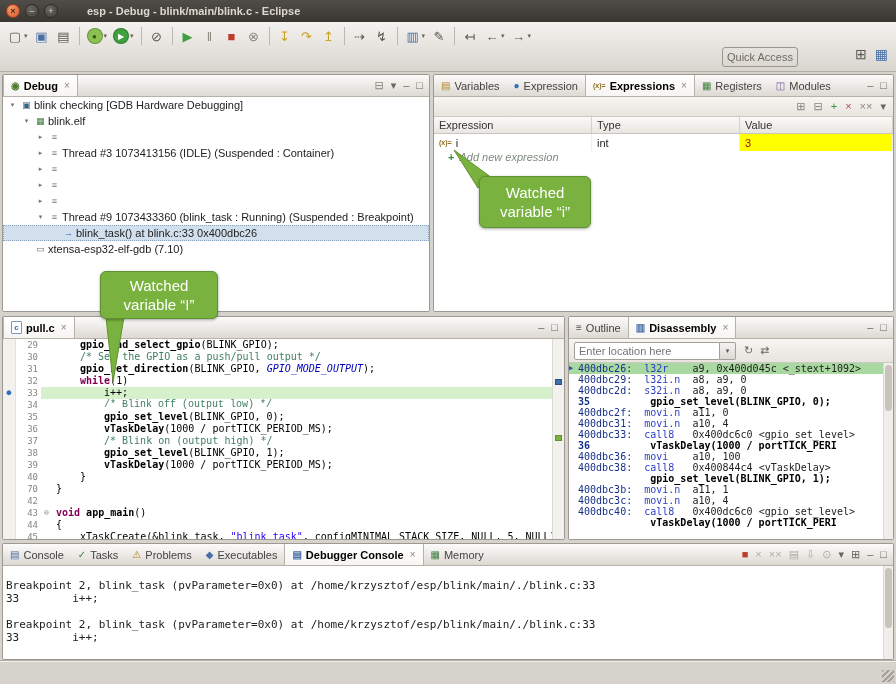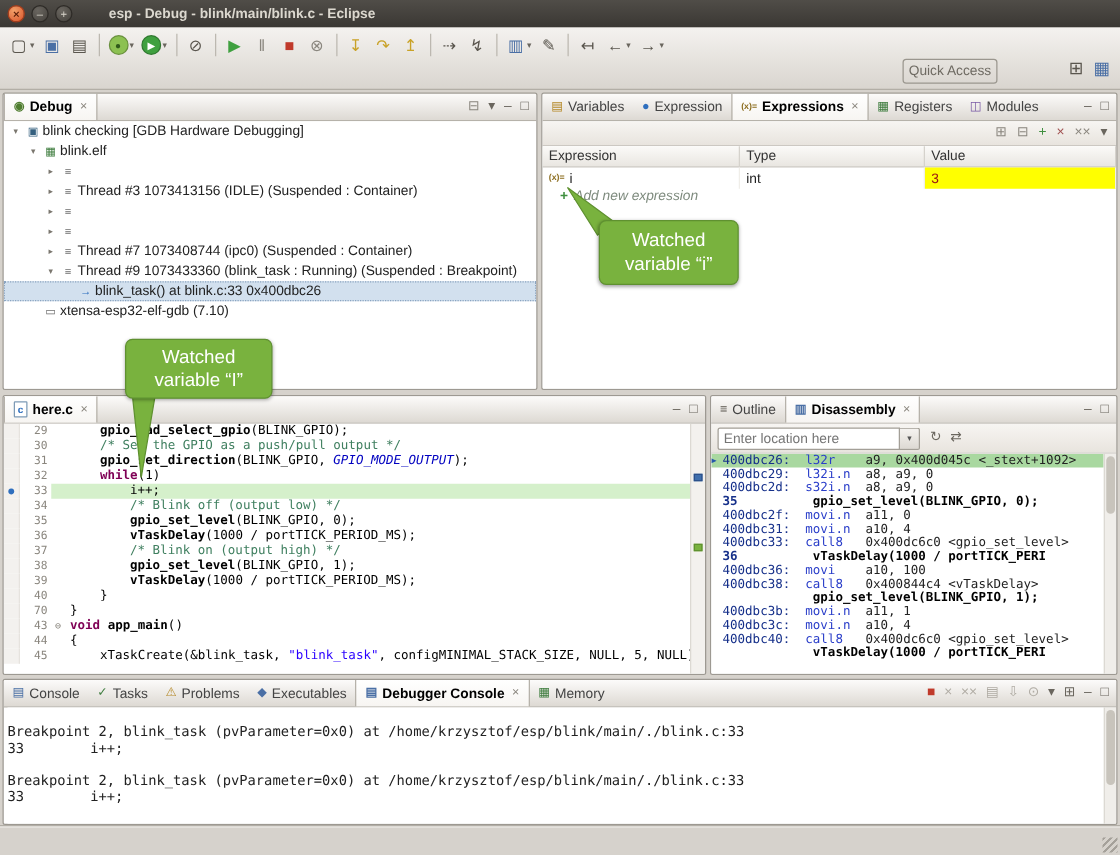--- a/index.html
+++ b/index.html
@@ -211,21 +211,20 @@
           <span class="texp">▸</span>
           <span class="tico-t" style="color: rgb(111, 111, 111);">≡</span>
         </div>
         <div class="trow" style="padding-left: 31px;">
           <span class="texp">▸</span>
           <span class="tico-t" style="color: rgb(111, 111, 111);">≡</span>
         </div>
         <div class="trow" style="padding-left: 31px;">
           <span class="texp">▸</span>
           <span class="tico-t" style="color: rgb(111, 111, 111);">≡</span>
-          <span>Thread #7 1073408744 (ipc0) (Suspended : Container)</span>
         </div>
         <div class="trow" style="padding-left: 31px;">
           <span class="texp">▾</span>
           <span class="tico-t" style="color: rgb(111, 111, 111);">≡</span>
           <span>Thread #9 1073433360 (blink_task : Running) (Suspended : Breakpoint)</span>
         </div>
         <div class="trow sel" style="padding-left: 45px;">
           <span class="texp"></span>
           <span class="tico-t" style="color: rgb(47, 111, 190);">→</span>
           <span>blink_task() at blink.c:33 0x400dbc26</span>
@@ -295,21 +294,21 @@
         <span class="addtext">Add new expression</span>
       </div>
     </div>
   </div>
 
   <div class="panel" id="editor-panel">
     <div class="phead">
       <div class="tabs">
           <div class="ptab active">
             <span class="cfile">c</span>
-            <span>here.c</span>
+            <span>pull.c</span>
             <span class="tclose">×</span>
           </div>
         </div>
       <div class="phead-icons">
           <span class="hico" style="color: rgb(106, 102, 94);">–</span>
           <span class="hico" style="color: rgb(106, 102, 94);">□</span>
         </div>
     </div>
     <div class="editor-body">
         <div class="edrow">
@@ -339,21 +338,21 @@
         <div class="edrow hl">
           <span class="em">●</span>
           <span class="en">33</span>
           <span class="ef"></span>
           <span class="ec" style="padding-left: 52px;"><span class="seg p">i++;</span></span>
         </div>
         <div class="edrow">
           <span class="em"></span>
           <span class="en">34</span>
           <span class="ef"></span>
-          <span class="ec" style="padding-left: 52px;"><span class="seg com">/* Blink off (output low) */</span></span>
+          <span class="ec" style="padding-left: 52px; font-family: Liberation Mono, monospace;"><span class="seg com">/* Blink off (output low) */</span></span>
         </div>
         <div class="edrow">
           <span class="em"></span>
           <span class="en">35</span>
           <span class="ef"></span>
           <span class="ec" style="padding-left: 52px;"><span class="seg fn">gpio_set_level</span><span class="seg p">(BLINK_GPIO, 0);</span></span>
         </div>
         <div class="edrow">
           <span class="em"></span>
           <span class="en">36</span>
@@ -382,20 +381,26 @@
           <span class="em"></span>
           <span class="en">40</span>
           <span class="ef"></span>
           <span class="ec" style="padding-left: 28px;"><span class="seg p">}</span></span>
         </div>
         <div class="edrow">
           <span class="em"></span>
           <span class="en">70</span>
           <span class="ef"></span>
           <span class="ec" style="padding-left: 4px;"><span class="seg p">}</span></span>
+        </div>
+        <div class="edrow">
+          <span class="em"></span>
+          <span class="en">42</span>
+          <span class="ef"></span>
+          <span class="ec" style="padding-left: 4px;"></span>
         </div>
         <div class="edrow">
           <span class="em"></span>
           <span class="en">43</span>
           <span class="ef">⊖</span>
           <span class="ec" style="padding-left: 4px;"><span class="seg kw">void </span><span class="seg fn">app_main</span><span class="seg p">()</span></span>
         </div>
         <div class="edrow">
           <span class="em"></span>
           <span class="en">44</span>

